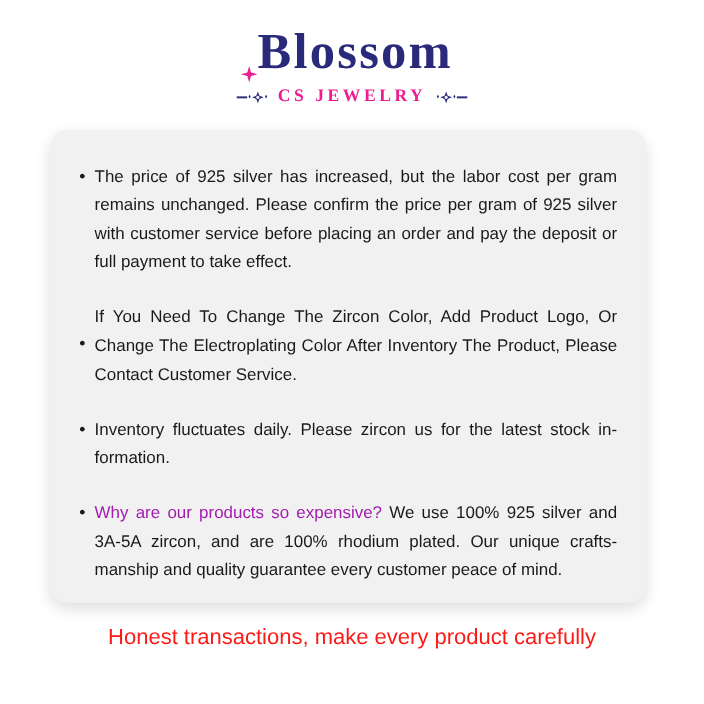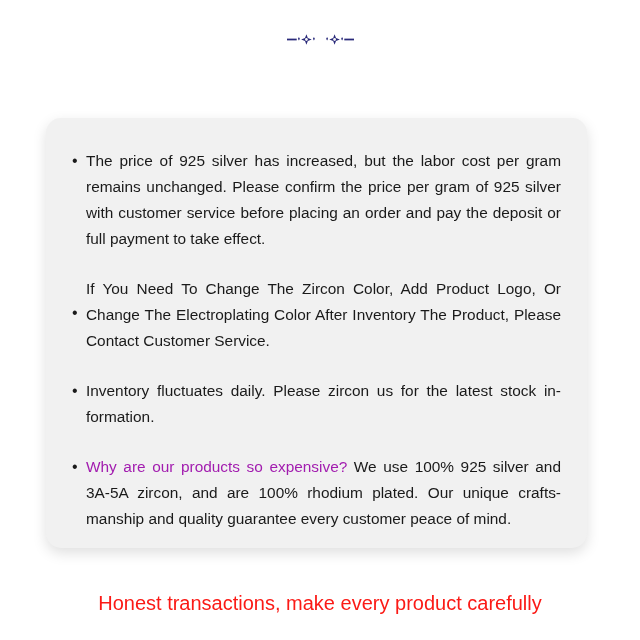--- a/index.html
+++ b/index.html
@@ -117,41 +117,50 @@
     text-align-last: left;
   }
   .highlight {
     color: #a21caf;
   }
 
   
   .footer {
     position: absolute;
     left: 0;
-    top: 592px;
+    top: 568px;
     width: 100%;
     text-align: center;
     font-size: 20px;
     color: #fb1a16;
   }
 </style>
 </head>
 <body>
 
 <div class="brand">
+  <div class="brand-name">
+    <span class="sparkle-icon">
+      <svg viewBox="0 0 20 20" width="15" height="15">
+        <path d="M10 0 L12.2 7.8 L20 10 L12.2 12.2 L10 20 L7.8 12.2 L0 10 L7.8 7.8 Z" fill="#ec1d8e"></path>
+      </svg>
+    </span>
+    <span>Blossom</span>
+  </div>
   <div class="brand-sub">
     <span class="ornament left">
       <svg viewBox="0 0 34 14" width="30" height="13">
         <rect x="0" y="6" width="11" height="2" fill="#2a2a7a"></rect>
         <path d="M22 1 L23.6 5.4 L28 7 L23.6 8.6 L22 13 L20.4 8.6 L16 7 L20.4 5.4 Z" fill="#2a2a7a"></path>
         <circle cx="22" cy="7" r="1.6" fill="#f7f7f7"></circle>
         <path d="M13.5 4.2 L14.6 6.2 L13.5 8.2 L12.4 6.2 Z" fill="#2a2a7a"></path>
         <path d="M30.5 4.2 L31.6 6.2 L30.5 8.2 L29.4 6.2 Z" fill="#2a2a7a"></path>
       </svg>
     </span>
+    <span class="brand-sub-text">CS JEWELRY</span>
     <span class="ornament right">
       <svg viewBox="0 0 34 14" width="30" height="13">
         <rect x="0" y="6" width="11" height="2" fill="#2a2a7a"></rect>
         <path d="M22 1 L23.6 5.4 L28 7 L23.6 8.6 L22 13 L20.4 8.6 L16 7 L20.4 5.4 Z" fill="#2a2a7a"></path>
         <circle cx="22" cy="7" r="1.6" fill="#f7f7f7"></circle>
         <path d="M13.5 4.2 L14.6 6.2 L13.5 8.2 L12.4 6.2 Z" fill="#2a2a7a"></path>
         <path d="M30.5 4.2 L31.6 6.2 L30.5 8.2 L29.4 6.2 Z" fill="#2a2a7a"></path>
       </svg>
     </span>
   </div>

